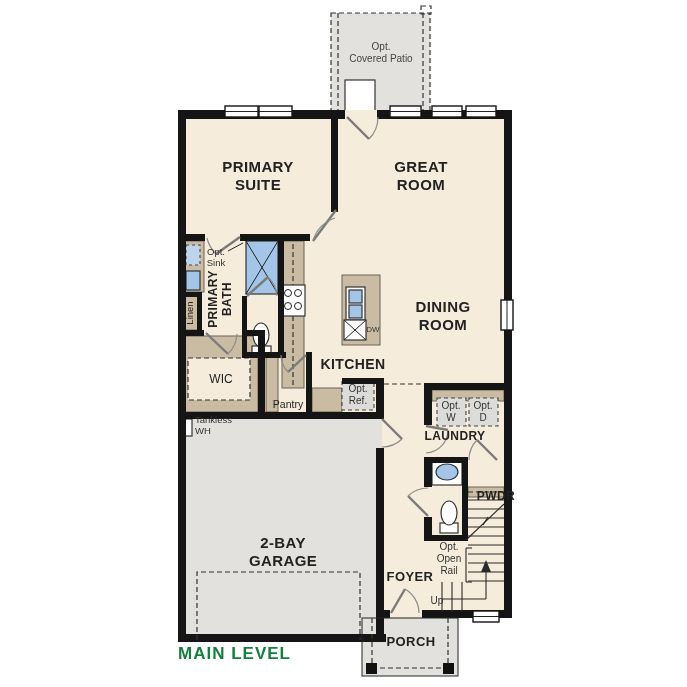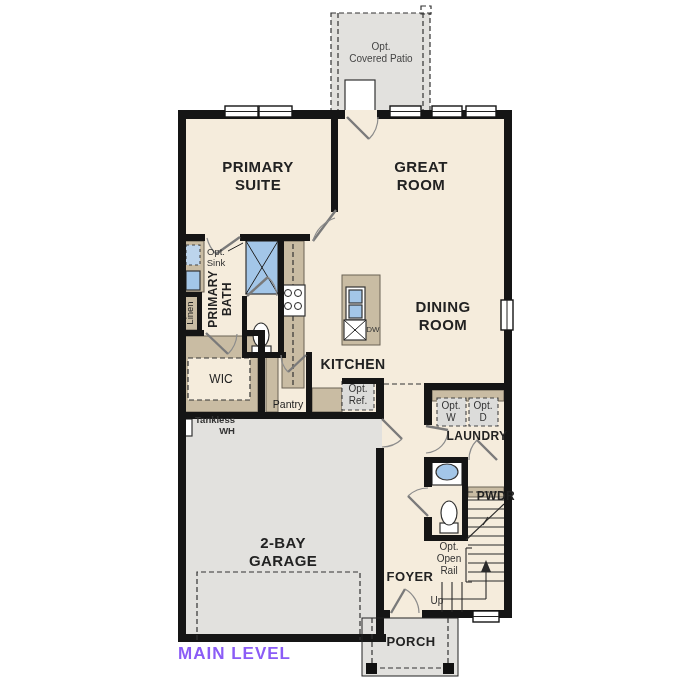--- a/index.html
+++ b/index.html
@@ -19,21 +19,21 @@
   .dashbox{fill:#dcdcda;stroke:#444;stroke-width:1.1;stroke-dasharray:4 3;}
   .dashsink{fill:#bcd4ec;stroke:#444;stroke-width:1.1;stroke-dasharray:3 3;}
   .door{fill:none;stroke:#8c8c8c;stroke-width:1.2;}
   .leaf{stroke:#7a7a7a;stroke-width:2.4;}
   .stair{stroke:#2a2a2a;stroke-width:1.1;fill:none;}
   
   .lbl{position:absolute;transform:translate(-50%,-50%);text-align:center;
        white-space:pre-line;color:#222;line-height:1.2;}
   .b{font-weight:bold;letter-spacing:.4px;}
   .rot{transform:translate(-50%,-50%) rotate(-90deg);}
-  .tl{transform:none;text-align:right;font-weight:bold;}
+  .tl{transform:none;text-align:left;}
 </style>
 </head>
 <body>
 
 <div class="stage">
   <svg width="687" height="687" viewBox="0 0 687 687">
 
     <rect class="floor" x="178" y="112" width="334" height="306"></rect>
     <rect class="floor" x="378" y="418" width="134" height="200"></rect>
     <rect class="outdoor" x="331" y="13" width="99" height="99"></rect>
@@ -243,21 +243,21 @@
   <div class="lbl b" style="left:421px;top:176px;font-size:15px;">GREAT
 ROOM</div>
   <div class="lbl b" style="left:443px;top:316px;font-size:15px;">DINING
 ROOM</div>
   <div class="lbl b" style="left:353px;top:364px;font-size:14px;">KITCHEN</div>
   <div class="lbl b rot" style="left:220px;top:299px;font-size:12px;">PRIMARY
 BATH</div>
   <div class="lbl" style="left:221px;top:379px;font-size:12px;">WIC</div>
   <div class="lbl" style="left:288px;top:404px;font-size:10.5px;">Pantry</div>
   <div class="lbl rot" style="left:190px;top:313px;font-size:9.5px;">Linen</div>
-  <div class="lbl b" style="left:477px;top:436px;font-size:12px;">LAUNDRY</div>
+  <div class="lbl b" style="left:455px;top:436px;font-size:12px;">LAUNDRY</div>
   <div class="lbl b" style="left:448px;top:496px;font-size:12px;margin-left:48px;">PWDR</div>
   <div class="lbl b" style="left:410px;top:577px;font-size:13px;">FOYER</div>
   <div class="lbl b" style="left:283px;top:552px;font-size:15px;">2-BAY
 GARAGE</div>
   <div class="lbl b" style="left:411px;top:642px;font-size:13px;">PORCH</div>
   <div class="lbl" style="left:381px;top:53px;font-size:10px;color:#444;">Opt.
 Covered Patio</div>
 
   <div class="lbl" style="left:216px;top:257px;font-size:9.5px;color:#333;">Opt.
 Sink</div>
@@ -268,14 +268,14 @@
   <div class="lbl" style="left:483px;top:412px;font-size:10px;color:#333;">Opt.
 D</div>
   <div class="lbl tl" style="left:195px;top:414px;font-size:9.5px;color:#333;">Tankless
 WH</div>
   <div class="lbl" style="left:449px;top:559px;font-size:10px;color:#333;">Opt.
 Open
 Rail</div>
   <div class="lbl" style="left:437px;top:601px;font-size:10px;color:#333;">Up</div>
   <div class="lbl" style="left:355px;top:330px;font-size:8px;color:#333;padding-left:36px;">DW</div>
 
-  <div class="lbl b tl" style="left:178px;top:644px;font-size:17px;letter-spacing:1px;color:#8b5cf6;">MAIN LEVEL</div>
+  <div class="lbl b tl" style="left:178px;top:644px;font-size:17px;letter-spacing:1px;color:#15803d;">MAIN LEVEL</div>
 </div>
 
 </body></html>

